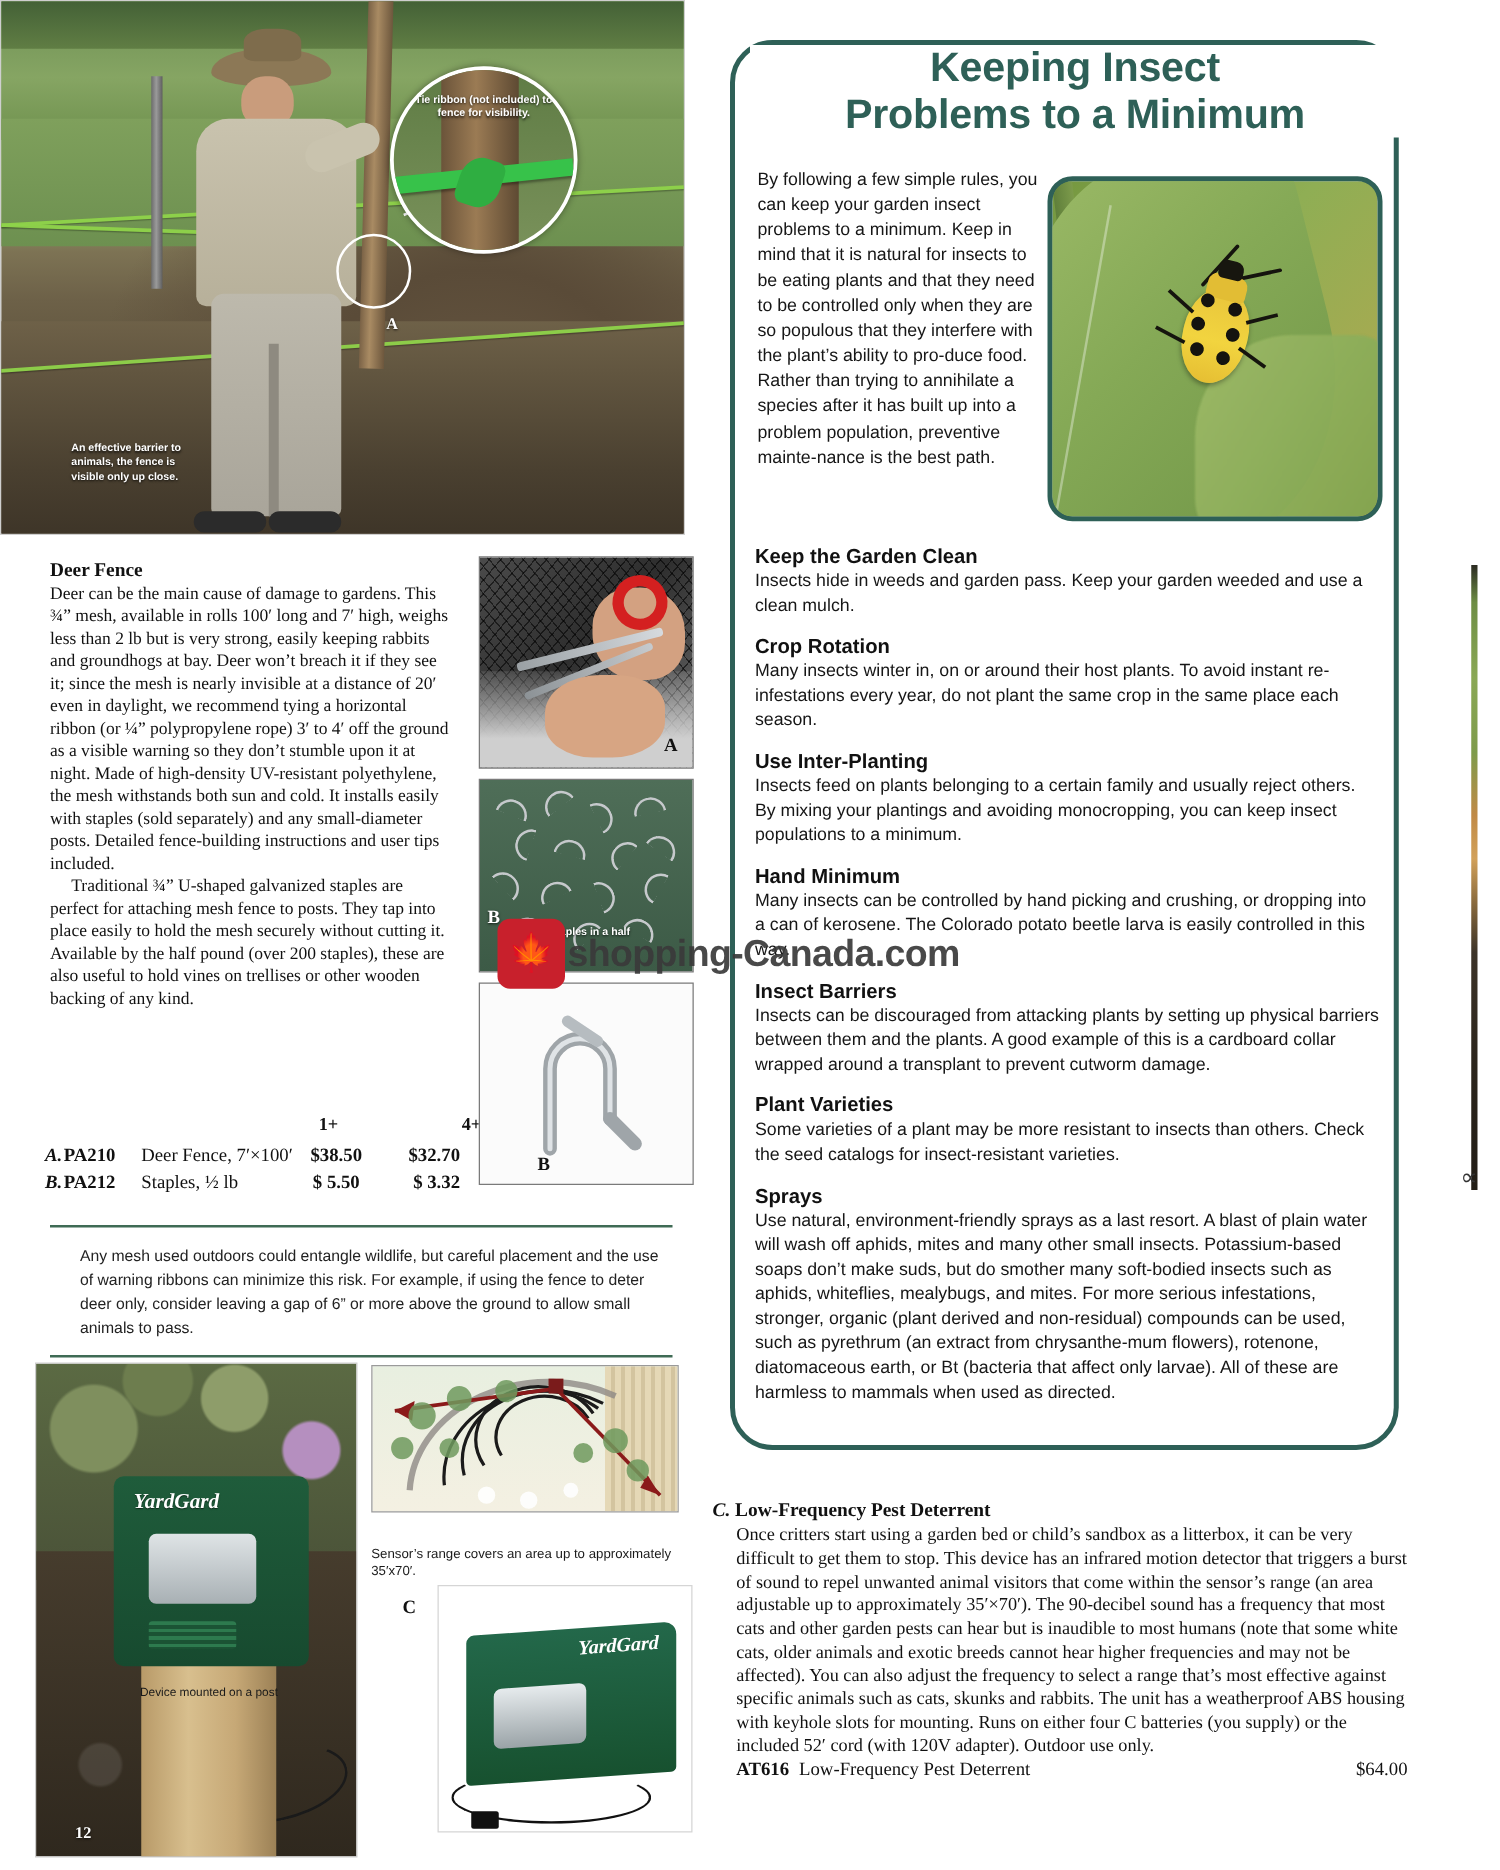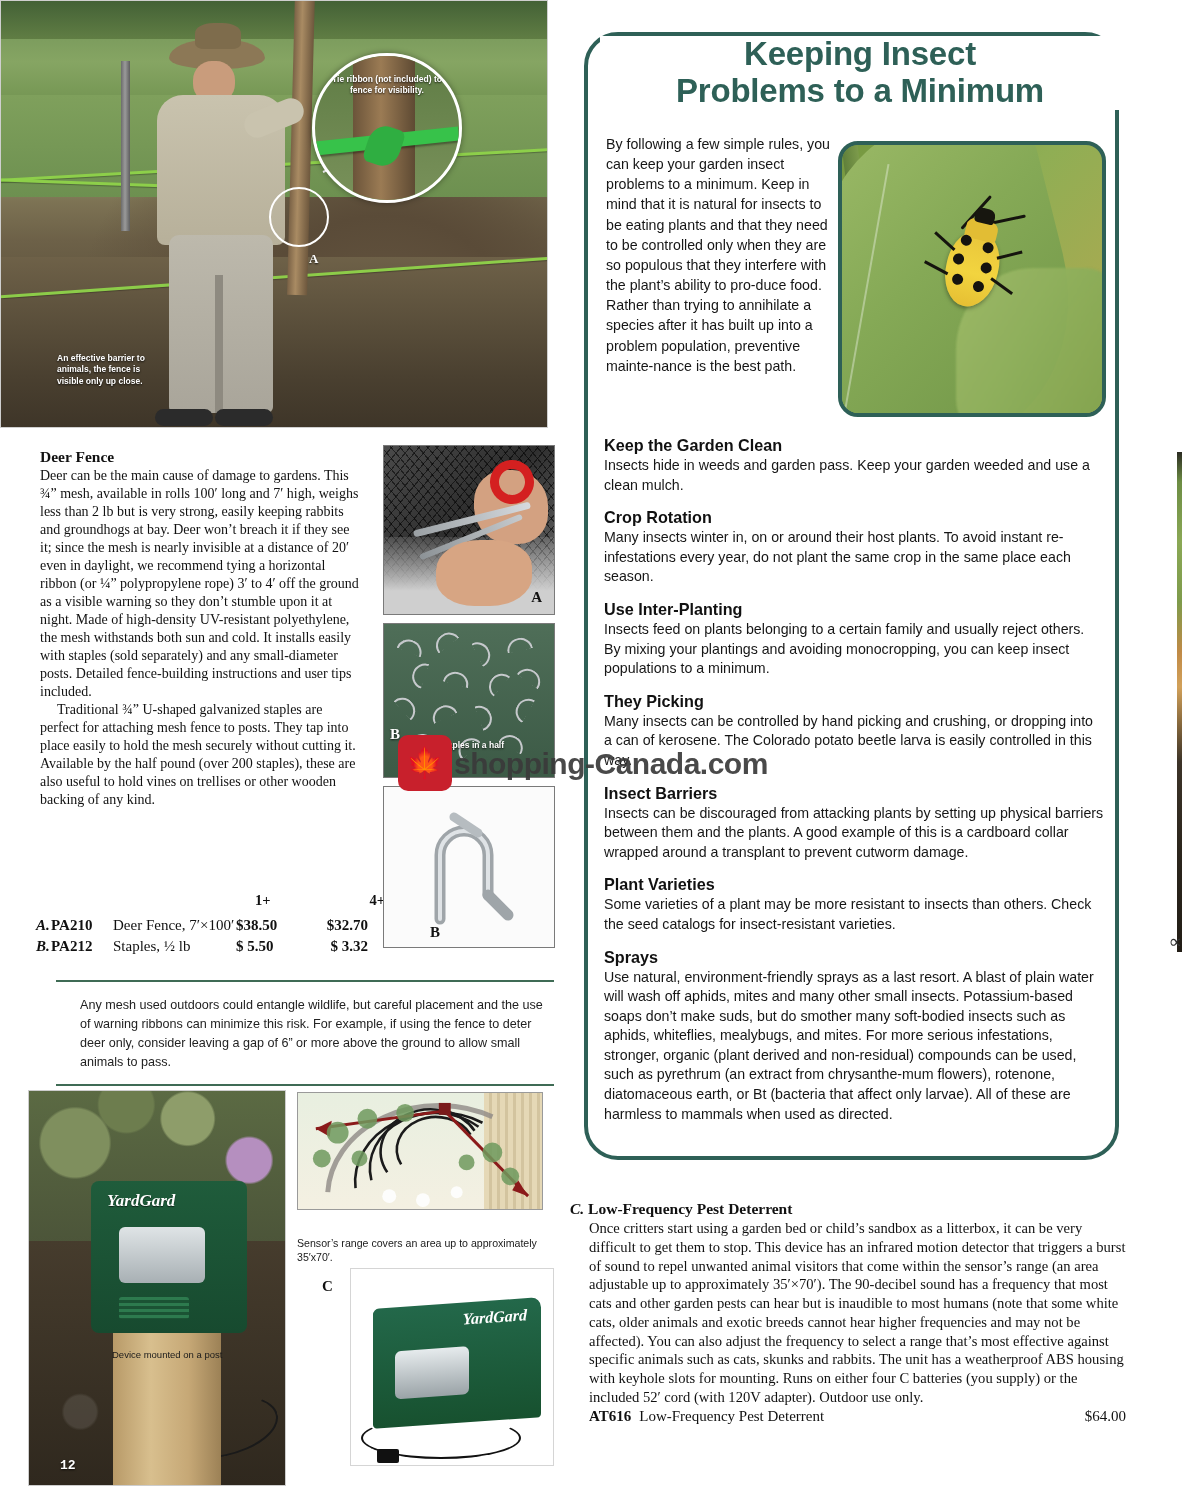--- a/index.html
+++ b/index.html
@@ -161,21 +161,21 @@
 
   .col-heads {
     position:absolute; left:255px; top:892px; width:130px;
     font-size:14.6px; font-weight:bold; display:flex; justify-content:space-between;
   }
   .pricetable { position:absolute; left:36px; top:915px; width:340px; font-size:15px; }
   .prow { display:flex; align-items:baseline; line-height:1.42; }
   .prow .pl { width:15px; font-style:italic; font-weight:bold; }
   .prow .sku { width:62px; font-weight:bold; }
   .prow .desc { width:123px; }
-  .prow .p1 { width:66px; text-align:left; font-weight:bold; }
+  .prow .p1 { width:66px; text-align:center; font-weight:bold; }
   .prow .p2 { width:66px; text-align:right; font-weight:bold; }
 
   
   .photoA {
     position:absolute; left:383px; top:445px; width:172px; height:170px;
     border:1px solid #7a7a7a; overflow:hidden;
     background:linear-gradient(135deg,#4b4b4b,#2e2e2e 45%,#6f6f6f);
   }
   .photoA .mesh {
     position:absolute; inset:0;
@@ -235,21 +235,21 @@
 
   .b-caption {
     position:absolute; left:402px; top:740px; width:120px;
     color:#fff; font-size:8.5px; line-height:1.3;
     font-family:"Liberation Sans", sans-serif; font-weight:600;
     text-shadow:0 1px 2px rgba(0,0,0,.8);
   }
 
   
   .caution {
-    position:absolute; left:56px; top:980px; width:498px;
+    position:absolute; left:40px; top:980px; width:498px;
     border-top:2.5px solid #3f6b55; border-bottom:2.5px solid #3f6b55;
     padding:14px 0 12px 24px;
   }
   .caution p {
     margin:0; font-family:"Liberation Sans", sans-serif;
     font-size:12.6px; line-height:1.5; color:#222;
   }
 
   
   .photoD {
@@ -302,21 +302,21 @@
     transform:rotate(-12deg);
   }
   .photoD-caption {
     position:absolute; left:112px; top:1348px; width:112px;
     font-size:9.5px; line-height:1.4; color:#1a1a1a;
     font-family:"Liberation Sans", sans-serif;
   }
   .pagenum {
     position:absolute; left:60px; top:1458px;
     color:#fff; font-size:13px; font-weight:bold;
-    font-family:Liberation Mono, monospace;
+    font-family:Liberation Serif, serif;
     text-shadow:0 1px 2px rgba(0,0,0,.8);
   }
 
   .diagram {
     position:absolute; left:297px; top:1092px; width:246px; height:118px;
     border:1px solid #9a9a9a; overflow:hidden;
     background:linear-gradient(to bottom,#e8efe0,#f4f0e2);
   }
   .diagram .fence {
     position:absolute; right:0; top:0; width:58px; height:100%;
@@ -716,21 +716,21 @@
     </div>
     <div class="sec">
       <h4>Crop Rotation</h4>
       <p>Many insects winter in, on or around their host plants. To avoid instant re-infestations every year, do not plant the same crop in the same place each season.</p>
     </div>
     <div class="sec">
       <h4>Use Inter-Planting</h4>
       <p>Insects feed on plants belonging to a certain family and usually reject others. By mixing your plantings and avoiding monocropping, you can keep insect populations to a minimum.</p>
     </div>
     <div class="sec">
-      <h4>They Picking</h4>
+      <h4>Hand Minimum</h4>
       <p>Many insects can be controlled by hand picking and crushing, or dropping into a can of kerosene. The Colorado potato beetle larva is easily controlled in this way.</p>
     </div>
     <div class="sec">
       <h4>Insect Barriers</h4>
       <p>Insects can be discouraged from attacking plants by setting up physical barriers between them and the plants. A good example of this is a cardboard collar wrapped around a transplant to prevent cutworm damage.</p>
     </div>
     <div class="sec">
       <h4>Plant Varieties</h4>
       <p>Some varieties of a plant may be more resistant to insects than others. Check the seed catalogs for insect-resistant varieties.</p>
     </div>

